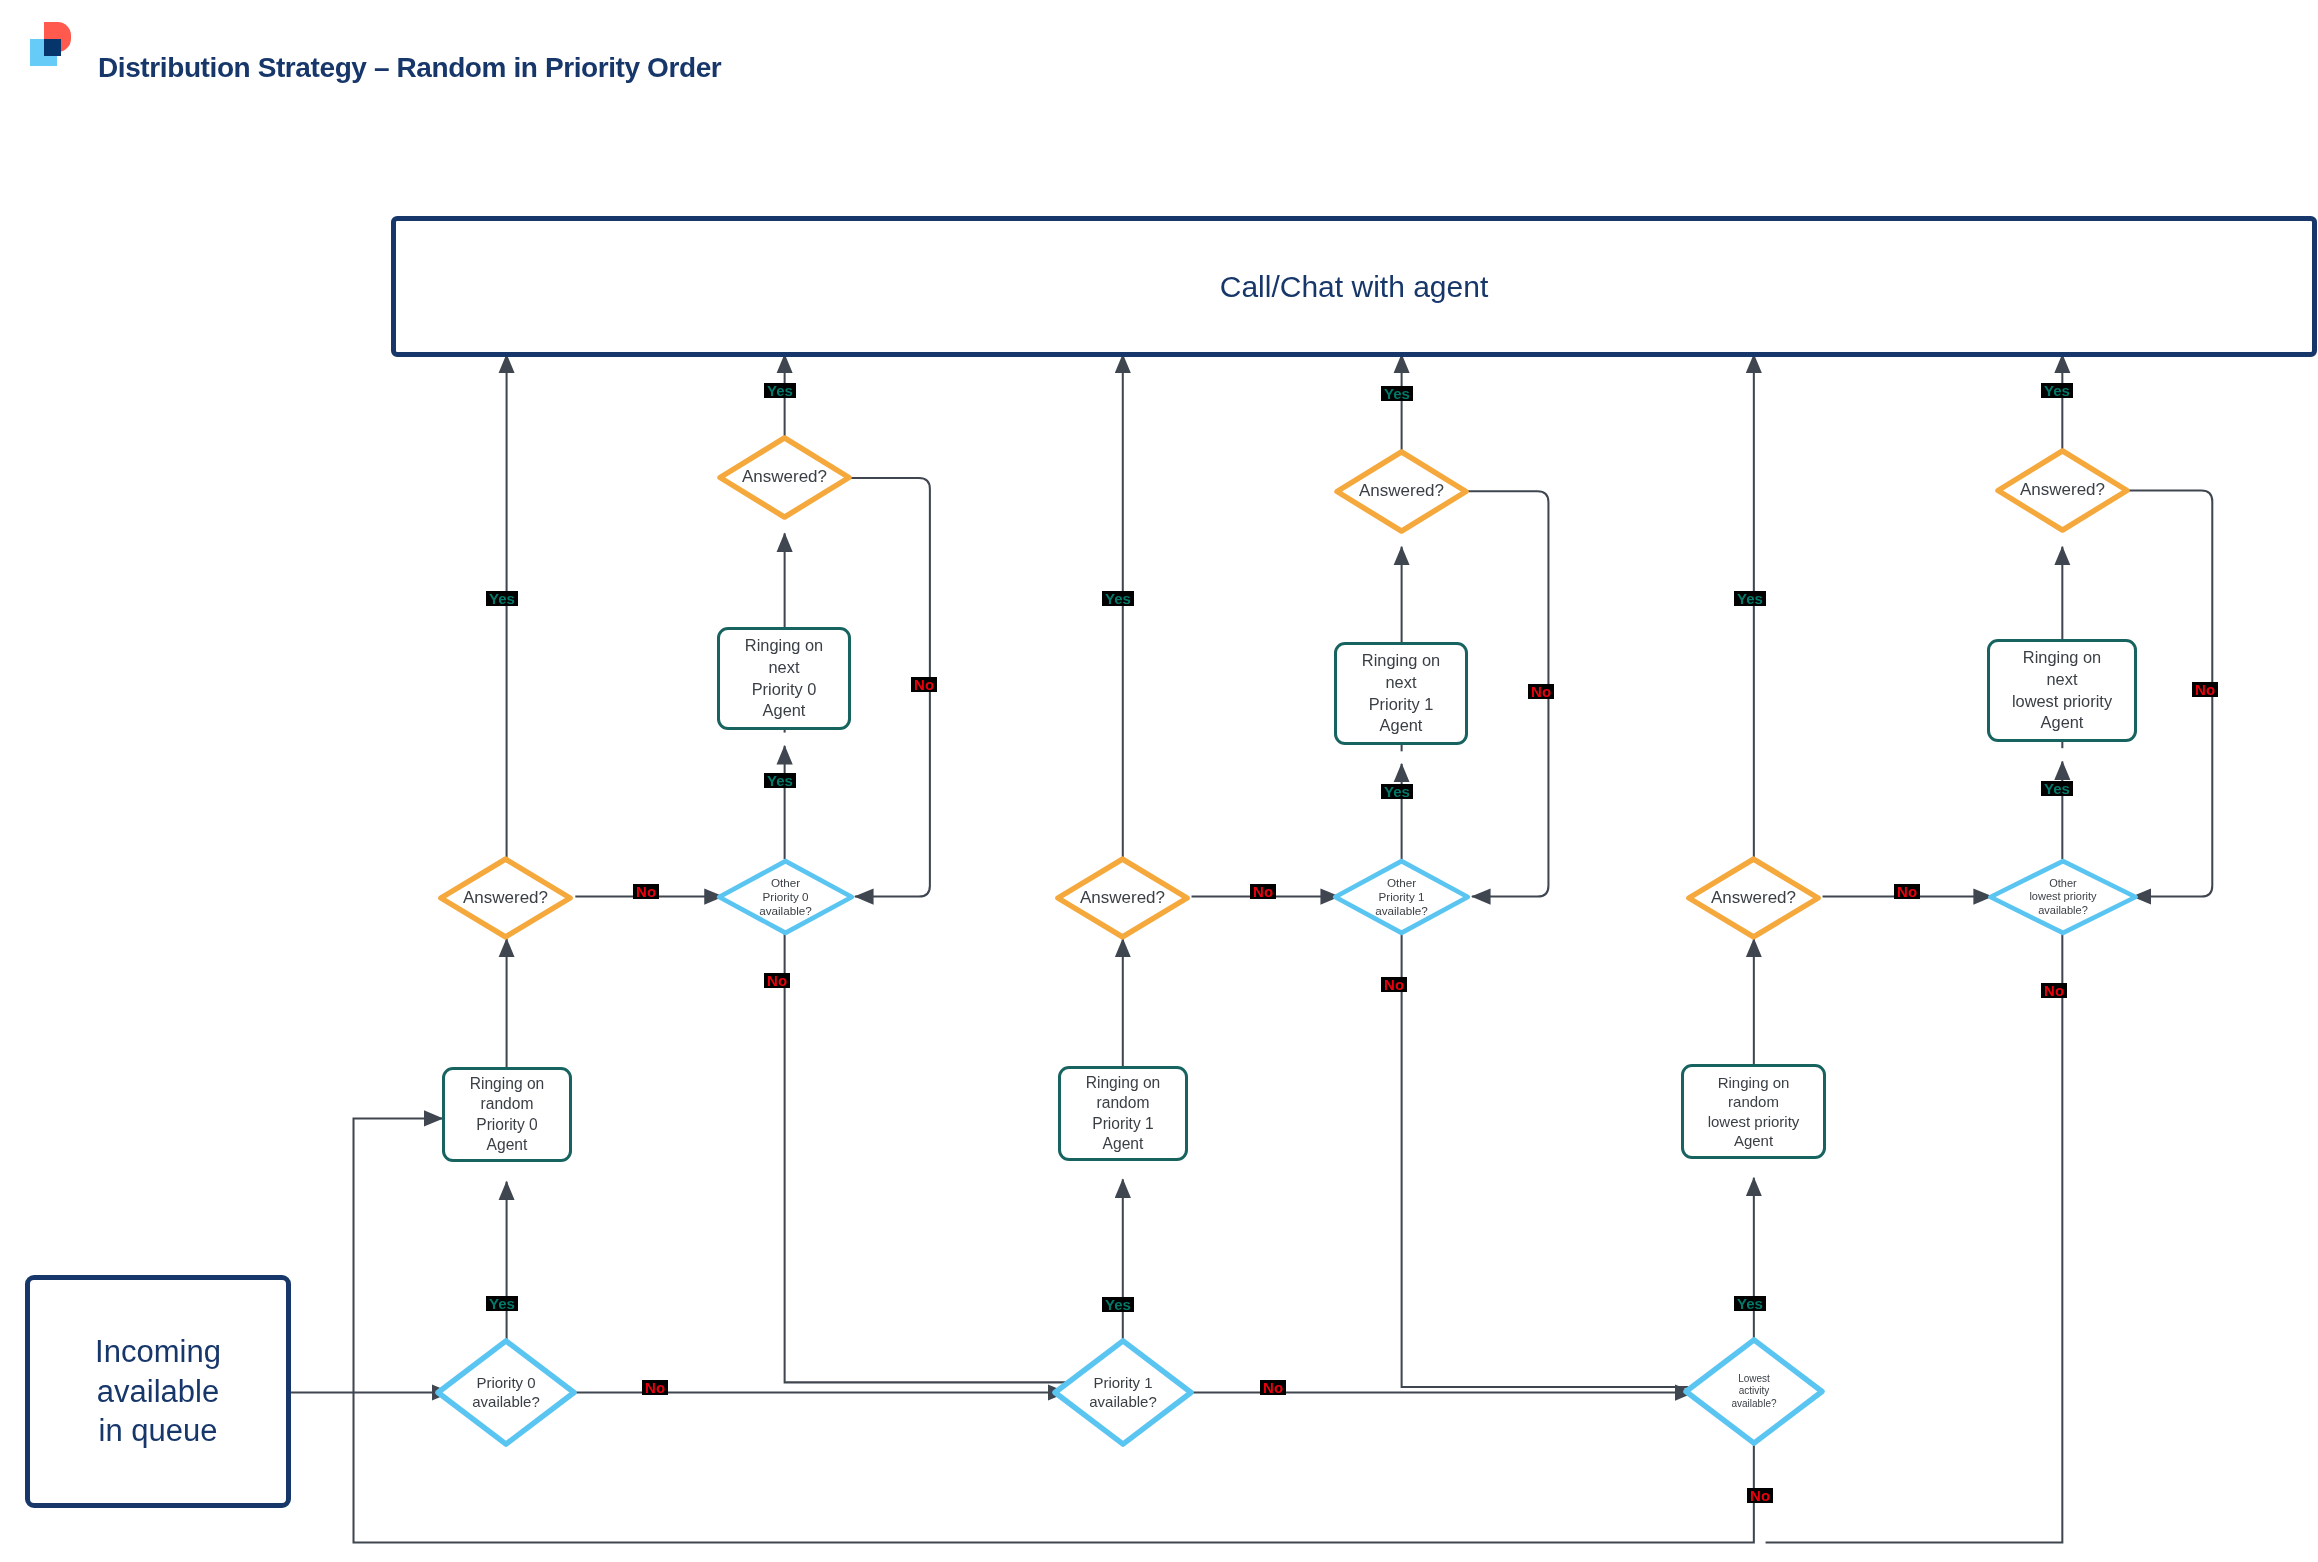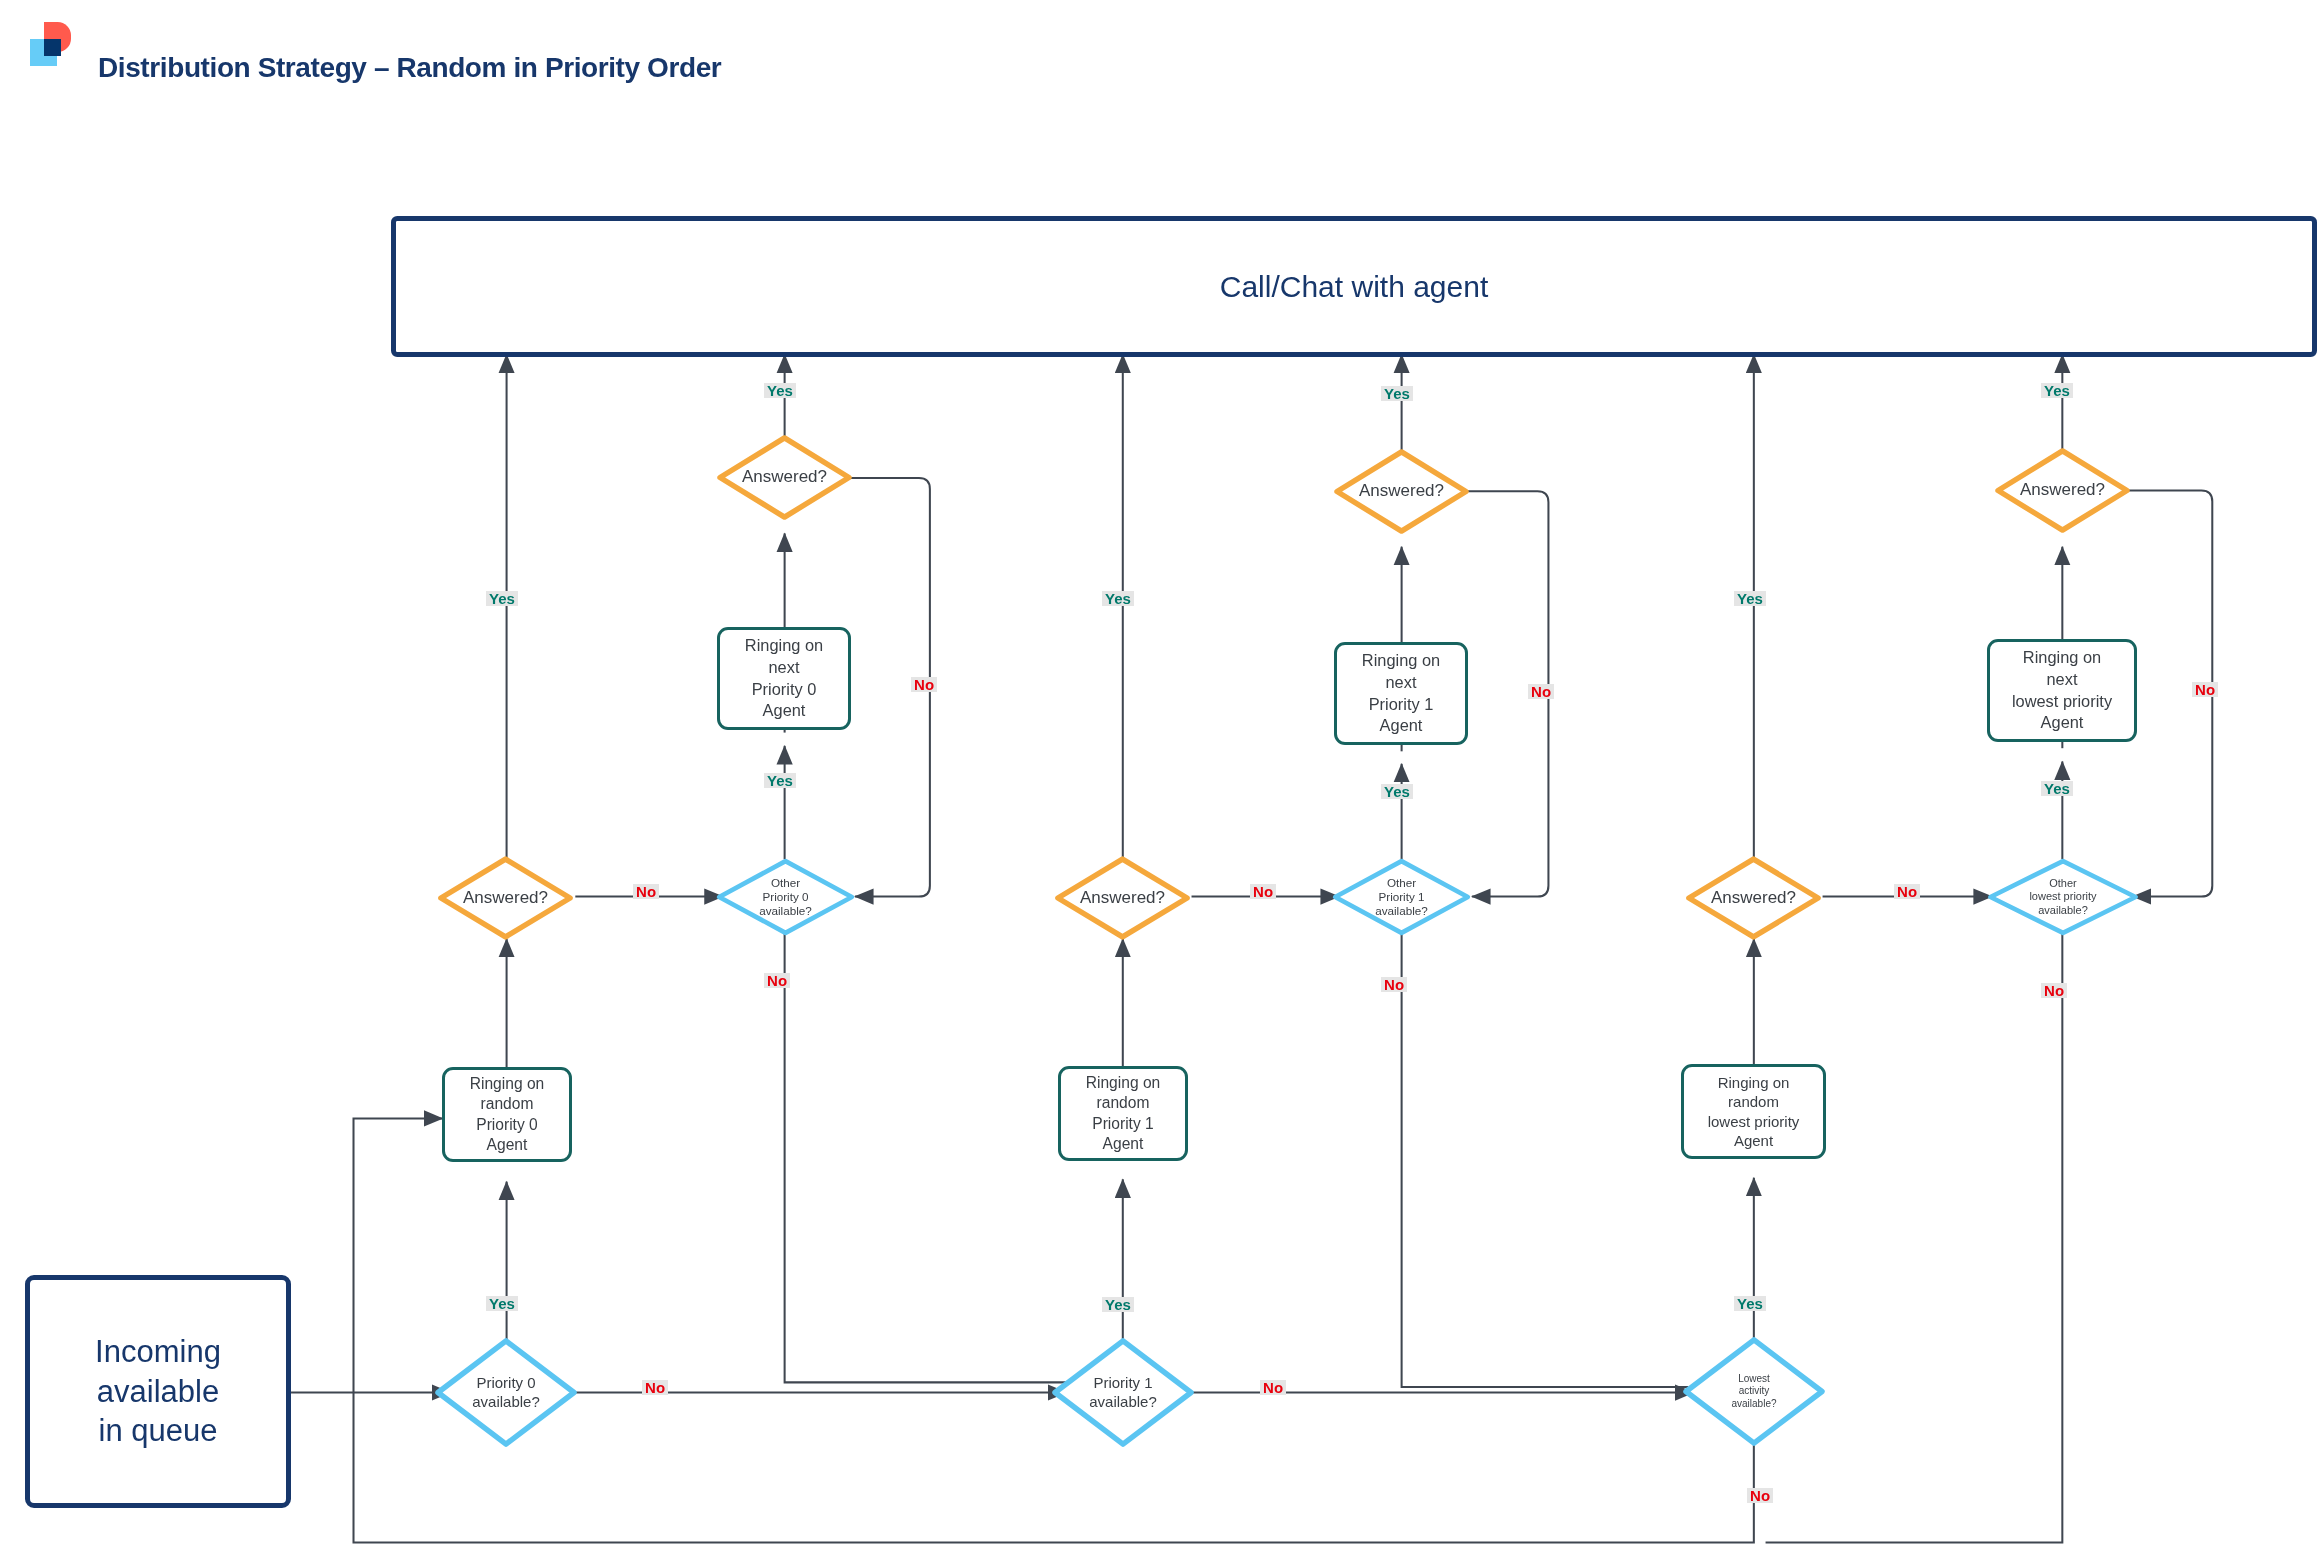--- a/index.html
+++ b/index.html
@@ -38,21 +38,21 @@
 
   .diamond-wrap{position:absolute;}
   .diamond-shape{position:absolute;left:0;top:0;width:100%;height:100%;}
   .diamond-label{
     position:absolute;left:0;top:0;width:100%;height:100%;
     display:flex;align-items:center;justify-content:center;text-align:center;
     color:#3a3f45;line-height:1.22;pointer-events:none;
   }
 
   .edge-label{position:absolute;font-weight:bold;white-space:nowrap;
-              background:#e5e5e5;padding:0 3.1px;line-height:1;}
+              background:#000000;padding:0 3.1px;line-height:1;}
   .lbl-yes{color:#00796b;}
   .lbl-no{color:#e8000d;}
 </style>
 </head>
 <body>
 
 <div id="canvas">
 
   <div class="logo">
     <div class="logo-red"></div>

